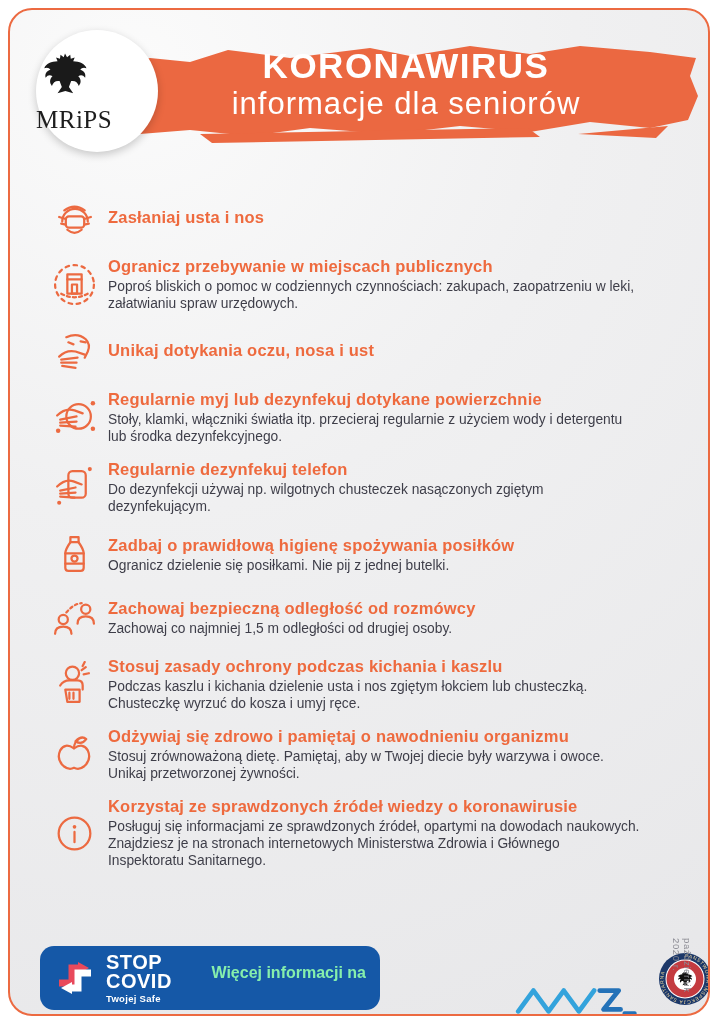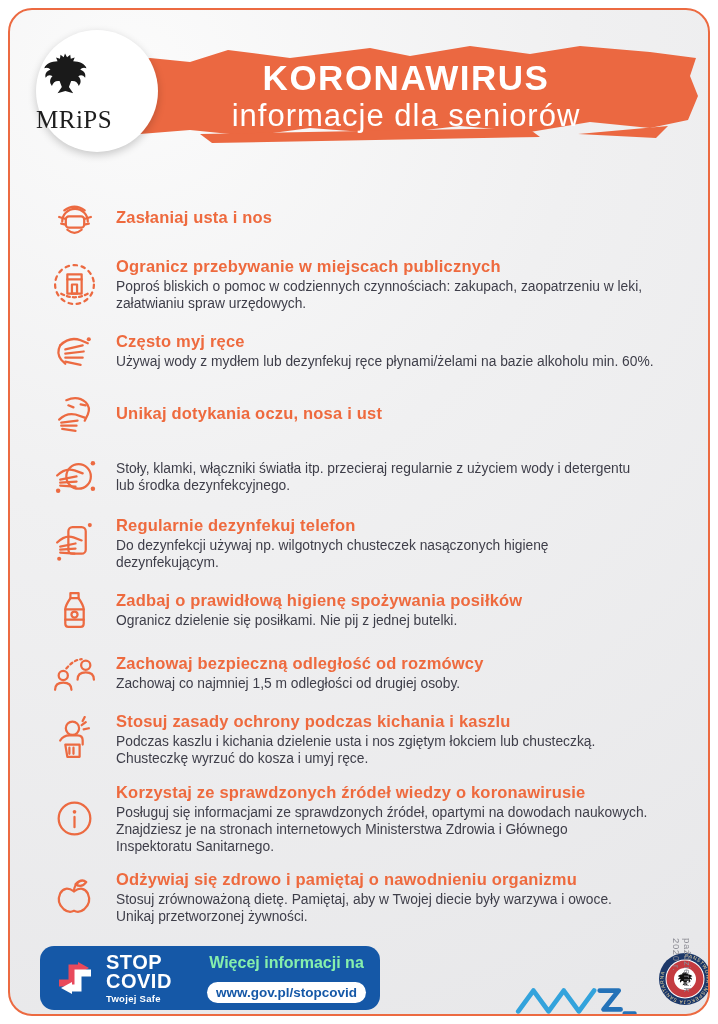--- a/index.html
+++ b/index.html
@@ -10,38 +10,38 @@
     -webkit-font-smoothing:antialiased;
   }
   .card{
     position:absolute;left:8px;top:8px;right:8px;bottom:8px;
     border:2px solid #EC6A41;border-radius:24px;
     background:radial-gradient(circle at 18% 6%,#fbfbfb 0%,#f0f0f1 40%,#e7e7e9 100%);
     overflow:hidden;
   }
   
   .banner-svg{position:absolute;left:98px;top:24px;width:596px;height:118px;}
-  .banner-text{position:absolute;left:98px;top:50px;width:596px;text-align:center;color:#fff;}
+  .banner-text{position:absolute;left:98px;top:38px;width:596px;text-align:center;color:#fff;}
   .banner-title{font-size:35px;font-weight:800;letter-spacing:1.5px;line-height:1.0;}
   .banner-sub{font-size:31px;font-weight:300;letter-spacing:1px;margin-top:3px;}
   .logo-circle{
     position:absolute;left:26px;top:20px;width:122px;height:122px;border-radius:50%;
     background:#fff;box-shadow:0 3px 8px rgba(0,0,0,.20);
     display:flex;flex-direction:column;align-items:flex-start;justify-content:center;z-index:3;
   }
   .logo-circle svg{width:58px;height:56px;}
   .logo-text{font-family:"Liberation Serif","DejaVu Serif",serif;font-size:25px;color:#1d1d1d;margin-top:2px;letter-spacing:0.5px;}
   
   .list{position:absolute;left:38px;top:184px;width:654px;}
   .g-item{display:flex;align-items:center;margin-bottom:15px;}
   .g-icon{flex:0 0 52px;width:52px;height:48px;display:flex;align-items:center;justify-content:center;}
   .gicon{width:47px;height:47px;}
   .gicon path,.gicon rect,.gicon circle{stroke:#EC6A41;fill:none;stroke-width:2.2;stroke-linecap:round;stroke-linejoin:round;}
   .gicon .fill{fill:#EC6A41;stroke:none;}
-  .g-text{margin-left:16px;}
+  .g-text{margin-left:8px;}
   .g-title{color:#EE6A3E;font-size:16.5px;font-weight:700;letter-spacing:0.2px;margin-bottom:2px;}
   .g-body{color:#3E3E49;font-size:13.8px;line-height:1.24;white-space:pre-line;}
   
   .stopcovid-box{
     position:absolute;left:30px;top:936px;width:340px;height:64px;border-radius:14px;
     background:#1558A7;display:flex;align-items:center;padding:0 12px;box-sizing:border-box;
     justify-content:space-between;z-index:3;
   }
   .sc-left{display:flex;align-items:center;}
   .sc-logo{width:46px;height:46px;margin-right:8px;}
@@ -119,34 +119,20 @@
             <path d="M10 32 q13 7 26 0" stroke-dasharray="3 3"></path>
           </svg>
         </div>
       <div class="g-text">
           <div class="g-title">Ogranicz przebywanie w miejscach publicznych</div>
       <div class="g-body">Poproś bliskich o pomoc w codziennych czynnościach: zakupach, zaopatrzeniu w leki,
 załatwianiu spraw urzędowych.</div>
         </div>
     </div>
 
-    <div class="g-item">
-      <div class="g-icon">
-          <svg class="gicon" viewBox="0 0 46 46">
-        <path d="M9 17 q9 -9 20 -5 l7 3"></path>
-        <path d="M14 21 l17 -4 M14 25 l18 -2 M14 29 l17 0 M14 33 l15 3"></path>
-        <path d="M9 17 q-4 8 1 14 l4 4"></path>
-            <circle class="fill" cx="37" cy="11" r="2"></circle>
-          </svg>
-        </div>
-      <div class="g-text">
-          <div class="g-title">Często myj ręce</div>
-      <div class="g-body">Używaj wody z mydłem lub dezynfekuj ręce płynami/żelami na bazie alkoholu min. 60%.</div>
-        </div>
-    </div>
 
     <div class="g-item">
       <div class="g-icon">
           <svg class="gicon" viewBox="0 0 46 46">
         <path d="M15 9 q11 -5 19 2 q5 5 2 12 l-3 6"></path>
         <path d="M17 14 l5 2 M29 13 l5 1"></path>
         <path d="M8 28 q7 -7 16 -5 l9 3"></path>
         <path d="M10 31 l16 -2 M10 34 l15 0 M11 37 l13 2"></path>
           </svg>
         </div>
@@ -160,38 +146,39 @@
           <svg class="gicon" viewBox="0 0 46 46">
         <circle cx="27" cy="22" r="12"></circle>
         <path d="M6 21 q8 -8 17 -5 l8 3"></path>
         <path d="M9 25 l16 -3 M9 28 l16 -1 M9 31 l15 1"></path>
         <circle class="fill" cx="41" cy="9" r="2.2"></circle>
             <circle class="fill" cx="7" cy="36" r="2.2"></circle>
         <circle class="fill" cx="41" cy="34" r="2.2"></circle>
           </svg>
         </div>
       <div class="g-text">
+          <div class="g-title">Regularnie myj lub dezynfekuj dotykane powierzchnie</div>
       <div class="g-body">Stoły, klamki, włączniki światła itp. przecieraj regularnie z użyciem wody i detergentu
 lub środka dezynfekcyjnego.</div>
         </div>
     </div>
 
     <div class="g-item">
       <div class="g-icon">
           <svg class="gicon" viewBox="0 0 46 46">
         <rect x="17" y="7" width="17" height="26" rx="4"></rect>
         <path d="M6 22 q8 -8 16 -5 l8 3"></path>
         <path d="M9 26 l15 -3 M9 29 l15 -1 M9 32 l14 1"></path>
         <circle class="fill" cx="38" cy="5" r="2"></circle>
             <circle class="fill" cx="8" cy="38" r="2"></circle>
           </svg>
         </div>
       <div class="g-text">
           <div class="g-title">Regularnie dezynfekuj telefon</div>
-      <div class="g-body">Do dezynfekcji używaj np. wilgotnych chusteczek nasączonych higienę
+      <div class="g-body">Do dezynfekcji używaj np. wilgotnych chusteczek nasączonych zgiętym
 dezynfekującym.</div>
         </div>
     </div>
 
     <div class="g-item">
       <div class="g-icon">
           <svg class="gicon" viewBox="0 0 46 46">
         <path d="M19 6 h8 v5 h-8 z"></path>
         <path d="M19 11 q-5 7 -5 11 v14 q0 3 3 3 h12 q3 0 3 -3 v-14 q0 -4 -5 -11"></path>
         <path d="M14 22 h18 M14 32 h18"></path>
@@ -233,45 +220,45 @@
       <div class="g-text">
           <div class="g-title">Stosuj zasady ochrony podczas kichania i kaszlu</div>
       <div class="g-body">Podczas kaszlu i kichania dzielenie usta i nos zgiętym łokciem lub chusteczką.
 Chusteczkę wyrzuć do kosza i umyj ręce.</div>
         </div>
     </div>
 
     <div class="g-item">
       <div class="g-icon">
           <svg class="gicon" viewBox="0 0 46 46">
+        <path d="M22.5 17 q-9 -6 -13.5 2 q-4 9 3.5 15.5 q5 4 10 1.5 q5 2.5 10 -1.5 q7.5 -6.5 3.5 -15.5 q-4.5 -8 -13.5 -2 z"></path>
+        <path d="M22.5 17 q0 -6 4.5 -9"></path>
+        <path d="M24 10 q6 -6 10.5 -2 q-4.5 6 -10.5 2 z"></path>
+          </svg>
+        </div>
+      <div class="g-text">
+          <div class="g-title">Odżywiaj się zdrowo i pamiętaj o nawodnieniu organizmu</div>
+      <div class="g-body">Stosuj zrównoważoną dietę. Pamiętaj, aby w Twojej diecie były warzywa i owoce.
+Unikaj przetworzonej żywności.</div>
+        </div>
+    </div>
+
+    <div class="g-item">
+      <div class="g-icon">
+          <svg class="gicon" viewBox="0 0 46 46">
         <circle cx="23" cy="23" r="15.5"></circle>
         <circle class="fill" cx="23" cy="16.5" r="1.8"></circle>
         <path d="M23 21.5 v10" stroke-width="2.6"></path>
           </svg>
         </div>
       <div class="g-text">
           <div class="g-title">Korzystaj ze sprawdzonych źródeł wiedzy o koronawirusie</div>
       <div class="g-body">Posługuj się informacjami ze sprawdzonych źródeł, opartymi na dowodach naukowych.
 Znajdziesz je na stronach internetowych Ministerstwa Zdrowia i Głównego
 Inspektoratu Sanitarnego.</div>
-        </div>
-    </div>
-
-    <div class="g-item">
-      <div class="g-icon">
-          <svg class="gicon" viewBox="0 0 46 46">
-        <path d="M22.5 17 q-9 -6 -13.5 2 q-4 9 3.5 15.5 q5 4 10 1.5 q5 2.5 10 -1.5 q7.5 -6.5 3.5 -15.5 q-4.5 -8 -13.5 -2 z"></path>
-        <path d="M22.5 17 q0 -6 4.5 -9"></path>
-        <path d="M24 10 q6 -6 10.5 -2 q-4.5 6 -10.5 2 z"></path>
-          </svg>
-        </div>
-      <div class="g-text">
-          <div class="g-title">Odżywiaj się zdrowo i pamiętaj o nawodnieniu organizmu</div>
-      <div class="g-body">Stosuj zrównoważoną dietę. Pamiętaj, aby w Twojej diecie były warzywa i owoce.
-Unikaj przetworzonej żywności.</div>
         </div>
     </div>
 
   </div>
 
   <div class="stopcovid-box">
     <div class="sc-left">
       <svg class="sc-logo" viewBox="0 0 46 46">
         <path d="M7 28 h13 v-15 h7" stroke="#E8495B" stroke-width="7" fill="none"></path>
         <polygon points="26,7 37,13 26,19" fill="#E8495B"></polygon>
@@ -279,21 +266,20 @@
         <polygon points="20,27 9,33 20,39" fill="#ffffff"></polygon>
       </svg>
       <div>
         <div class="sc-name">STOP</div>
         <div class="sc-name">COVID</div>
         <div class="sc-sub">Twojej Safe</div>
       </div>
     </div>
     <div class="sc-right">
       <div class="sc-more">Więcej informacji na</div>
-      <div class="sc-url">www.gov.pl/stopcovid</div>
     </div>
   </div>
 
   <div class="mz">
     <svg viewBox="0 0 132 38">
       <path d="M4 31 L20 9 L36 31 L52 9 L68 31 L84 9" stroke="#33A3DC" stroke-width="5" fill="none" stroke-linejoin="round" stroke-linecap="round"></path>
       <path d="M90 9 h20 l-16 20 h18" stroke="#2472B8" stroke-width="5" fill="none" stroke-linejoin="round" stroke-linecap="round"></path>
       <path d="M116 33 h11" stroke="#2472B8" stroke-width="4" fill="none" stroke-linecap="round"></path>
     </svg>
     <div class="mz-label">Ministerstwo Zdrowia</div>

